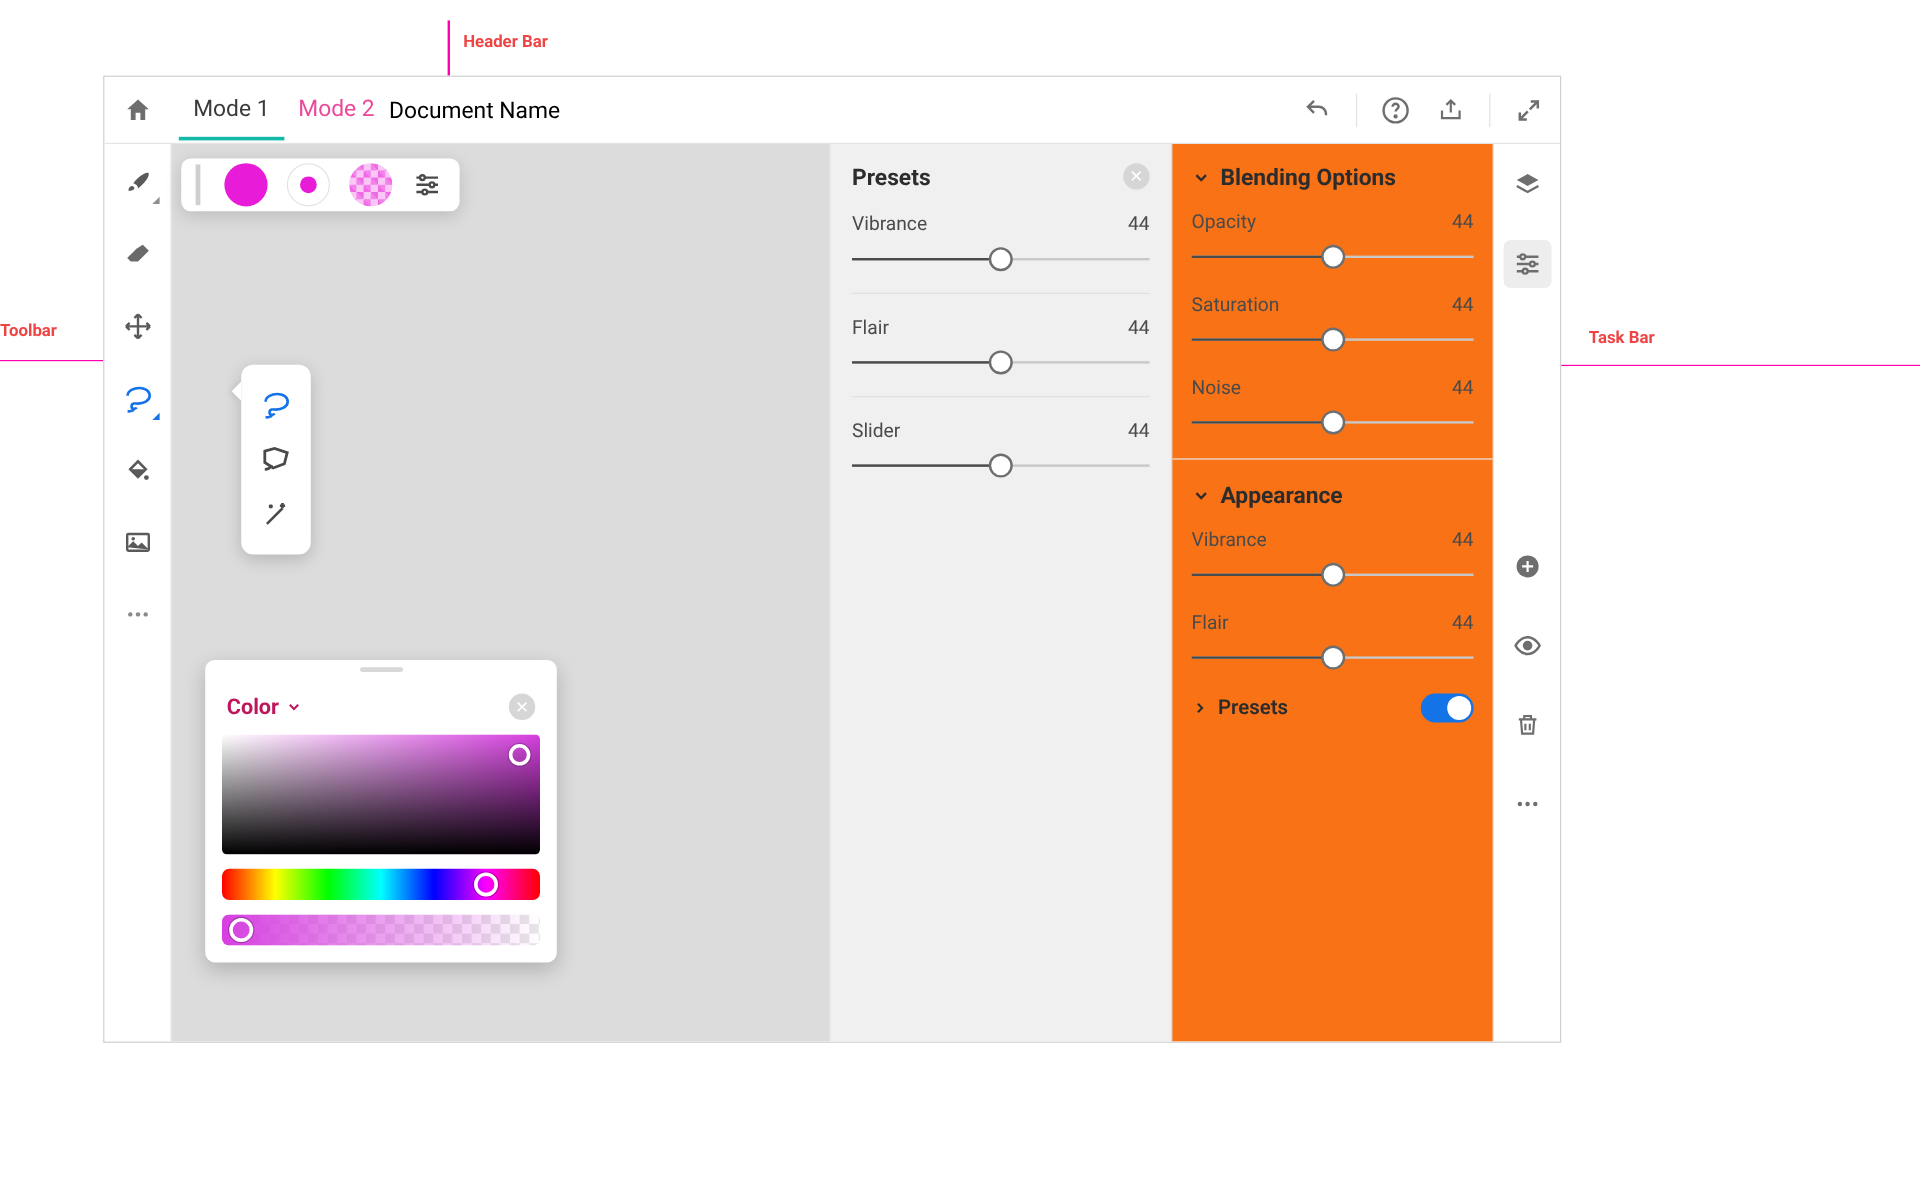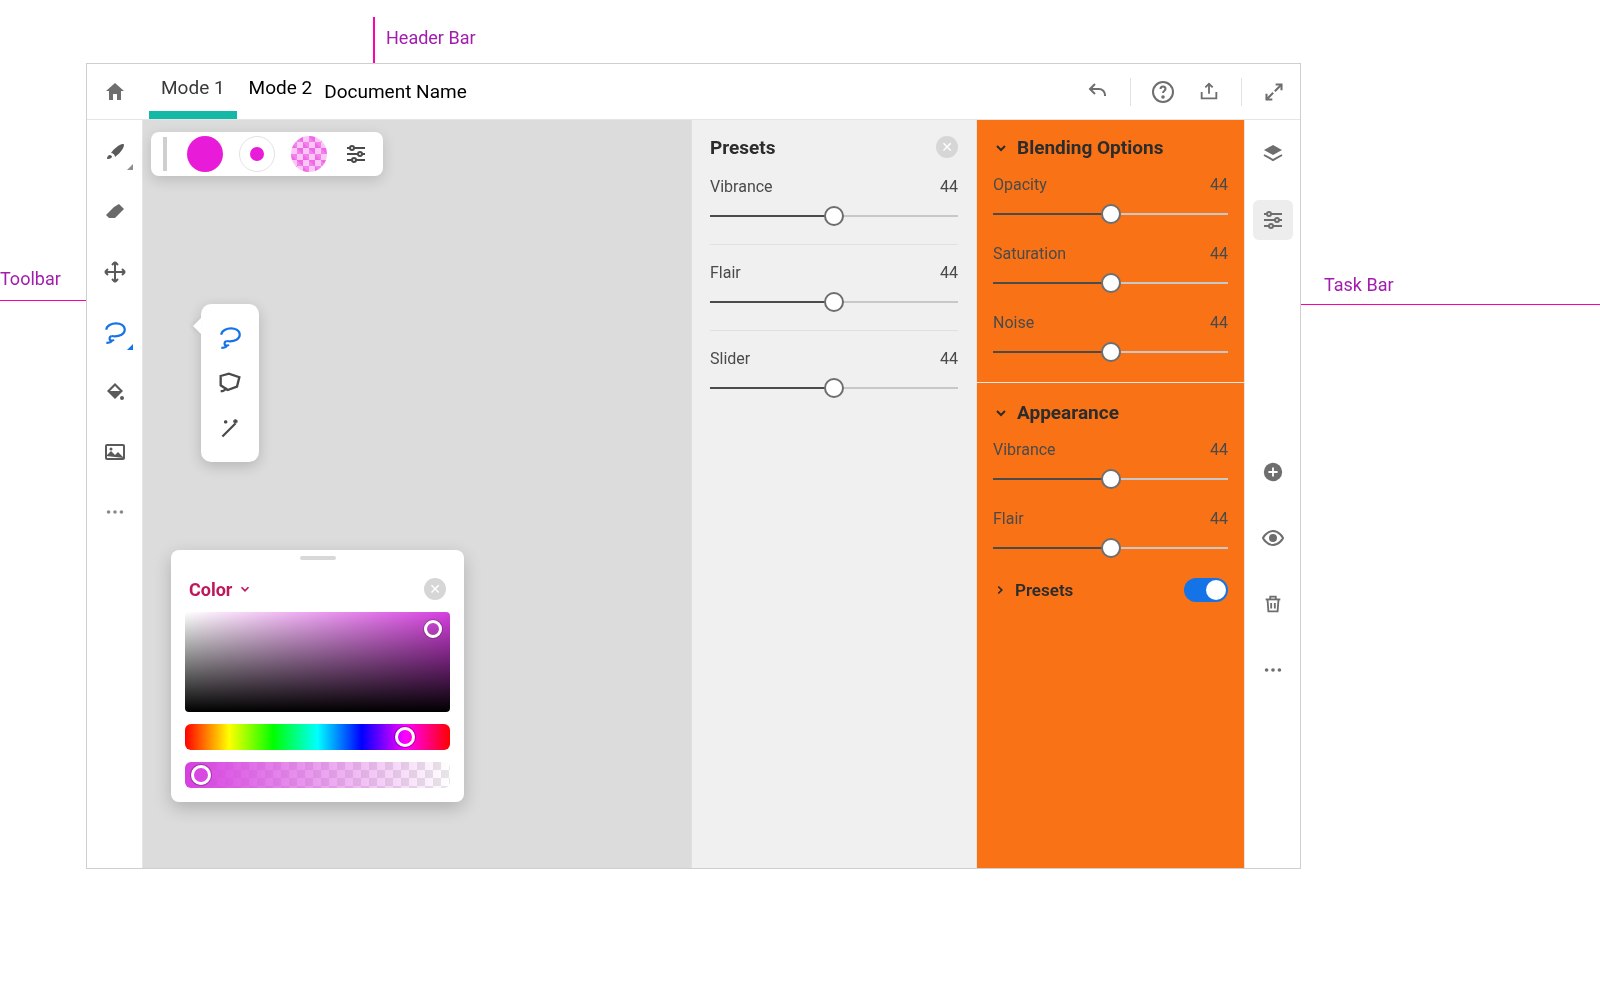--- a/index.html
+++ b/index.html
@@ -1,34 +1,34 @@
 <!DOCTYPE html>
 <html><head>
 <meta charset="utf-8">
 <style>
 * { box-sizing: border-box; margin: 0; padding: 0; font-family: -apple-system, BlinkMacSystemFont, "Segoe UI", Roboto, sans-serif; }
 html, body { width: 1600px; height: 987px; background: #fff; position: relative; }
 
-.annotation { position: absolute; color: #a21caf; font-size: 18px; font-weight: 400; pointer-events: none; }
+.annotation { position: absolute; color: #ef4444; font-size: 14px; font-weight: 700; pointer-events: none; }
 .annotation-line { position: absolute; background: #ff00b0; pointer-events: none; }
 
 .app-window {
   position: absolute; left: 86px; top: 63px; width: 1215px; height: 806px;
   border: 1px solid #cfcfcf; background: #fff; overflow: hidden;
 }
 
 
 .header {
   height: 56px; display: flex; align-items: center; padding: 0 12px;
   border-bottom: 1px solid #e5e5e5;
 }
 .home-icon { width: 32px; height: 32px; display:flex; align-items:center; justify-content:center; cursor:pointer; color:#6e6e6e; }
 .modes { display: flex; margin-left: 18px; }
-.mode-tab { font-size: 19px; color: #000000; padding: 12px 12px; cursor: pointer; }
-.mode-tab.active { color: #3a3a3a; border-bottom: 8px solid #14b8a6; }
+.mode-tab { font-size: 19px; color: #ec4899; padding: 12px 12px; cursor: pointer; }
+.mode-tab.active { color: #3a3a3a; border-bottom: 3px solid #14b8a6; }
 .doc-title { flex:1; text-align:left; font-size: 19px; color:#000000; }
 .header-right { display:flex; align-items:center; gap: 18px; color:#6e6e6e; }
 .hicon { width: 28px; height:28px; display:flex; align-items:center; justify-content:center; cursor:pointer; }
 .hdiv { width:1px; height:28px; background:#e2e2e2; }
 
 
 .body { display:flex; height: calc(100% - 56px); }
 .toolbar { width: 56px; border-right: 1px solid #e5e5e5; display:flex; flex-direction:column; align-items:center; padding-top:12px; gap: 20px; }
 .tool-btn { width: 40px; height: 40px; display:flex; align-items:center; justify-content:center; cursor:pointer; color:#5a5a5a; position:relative; border-radius:4px;}
 .tool-btn.active { color:#1473e6; }

